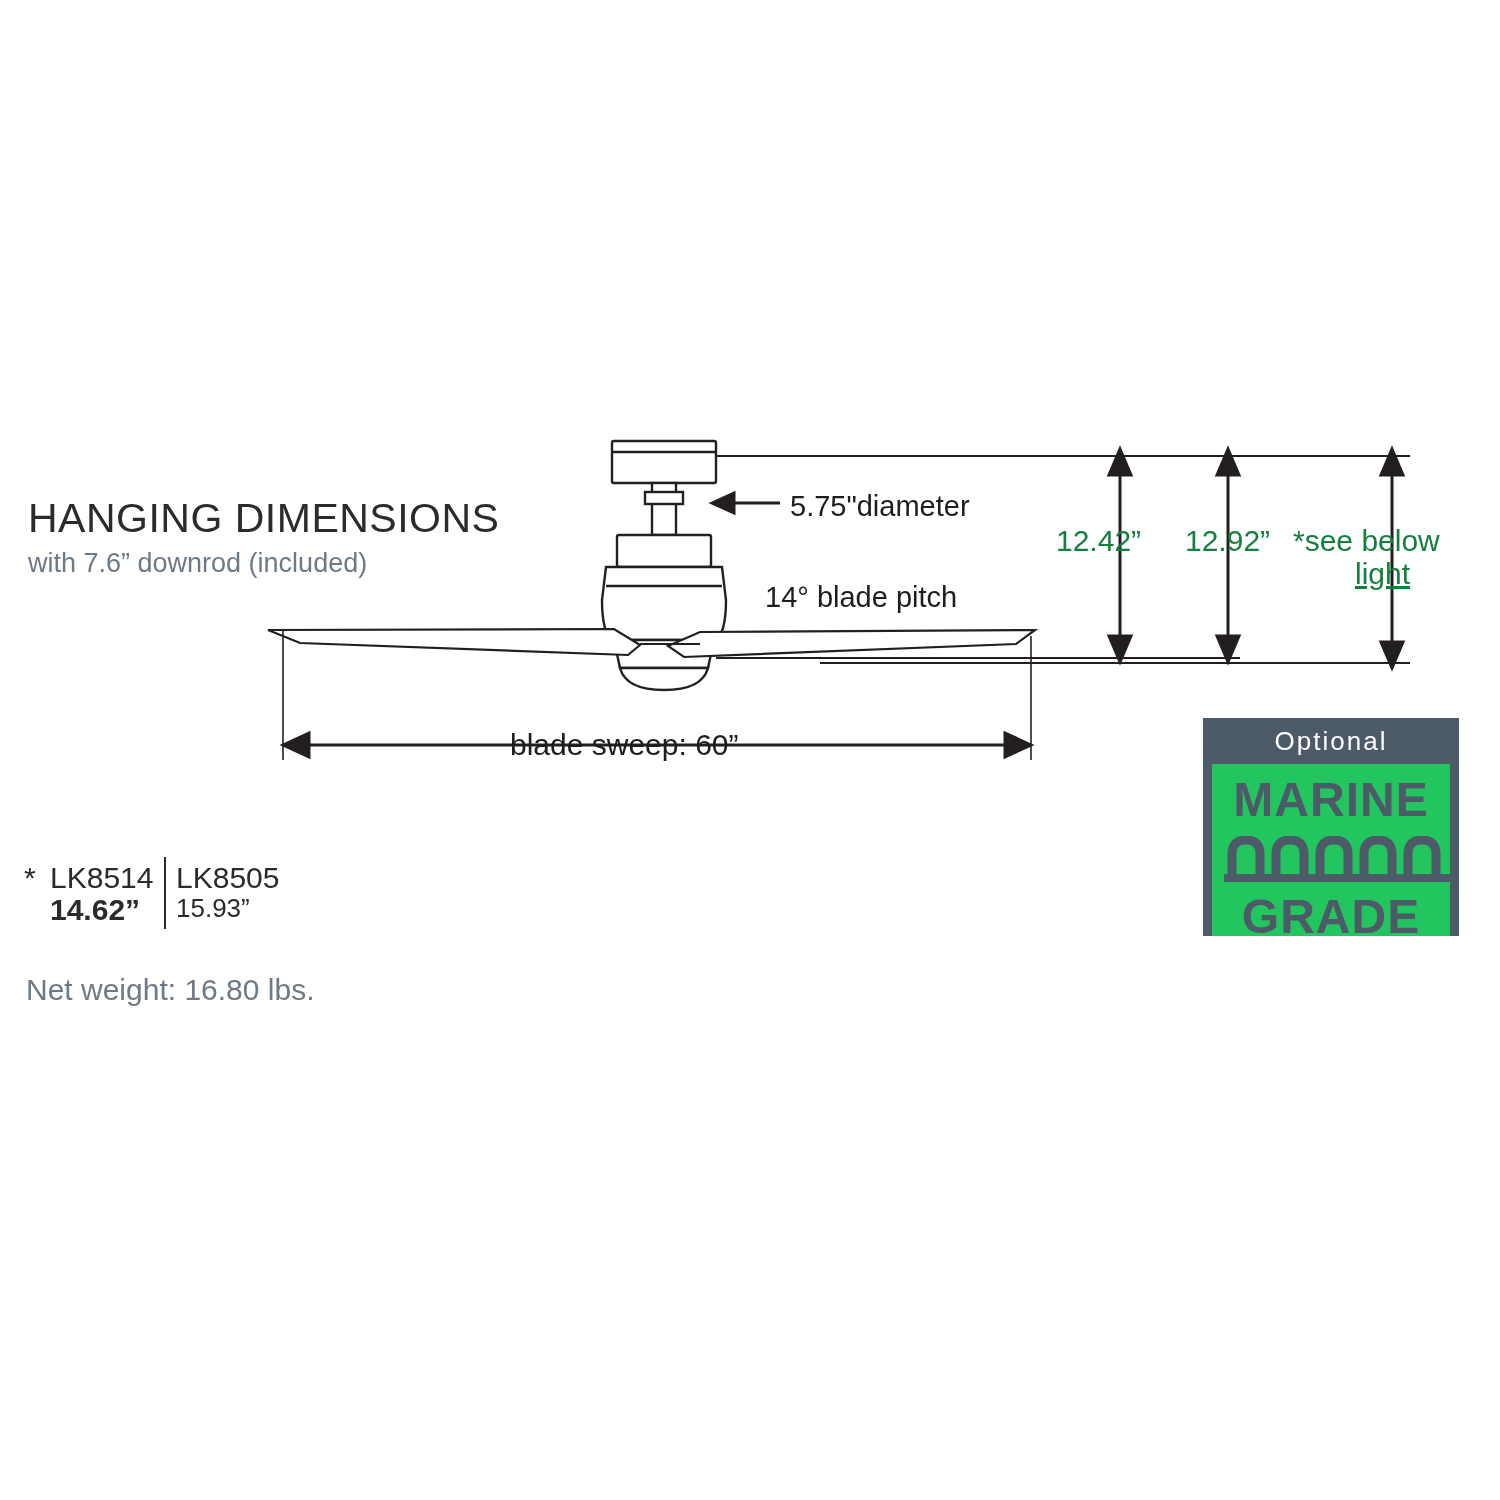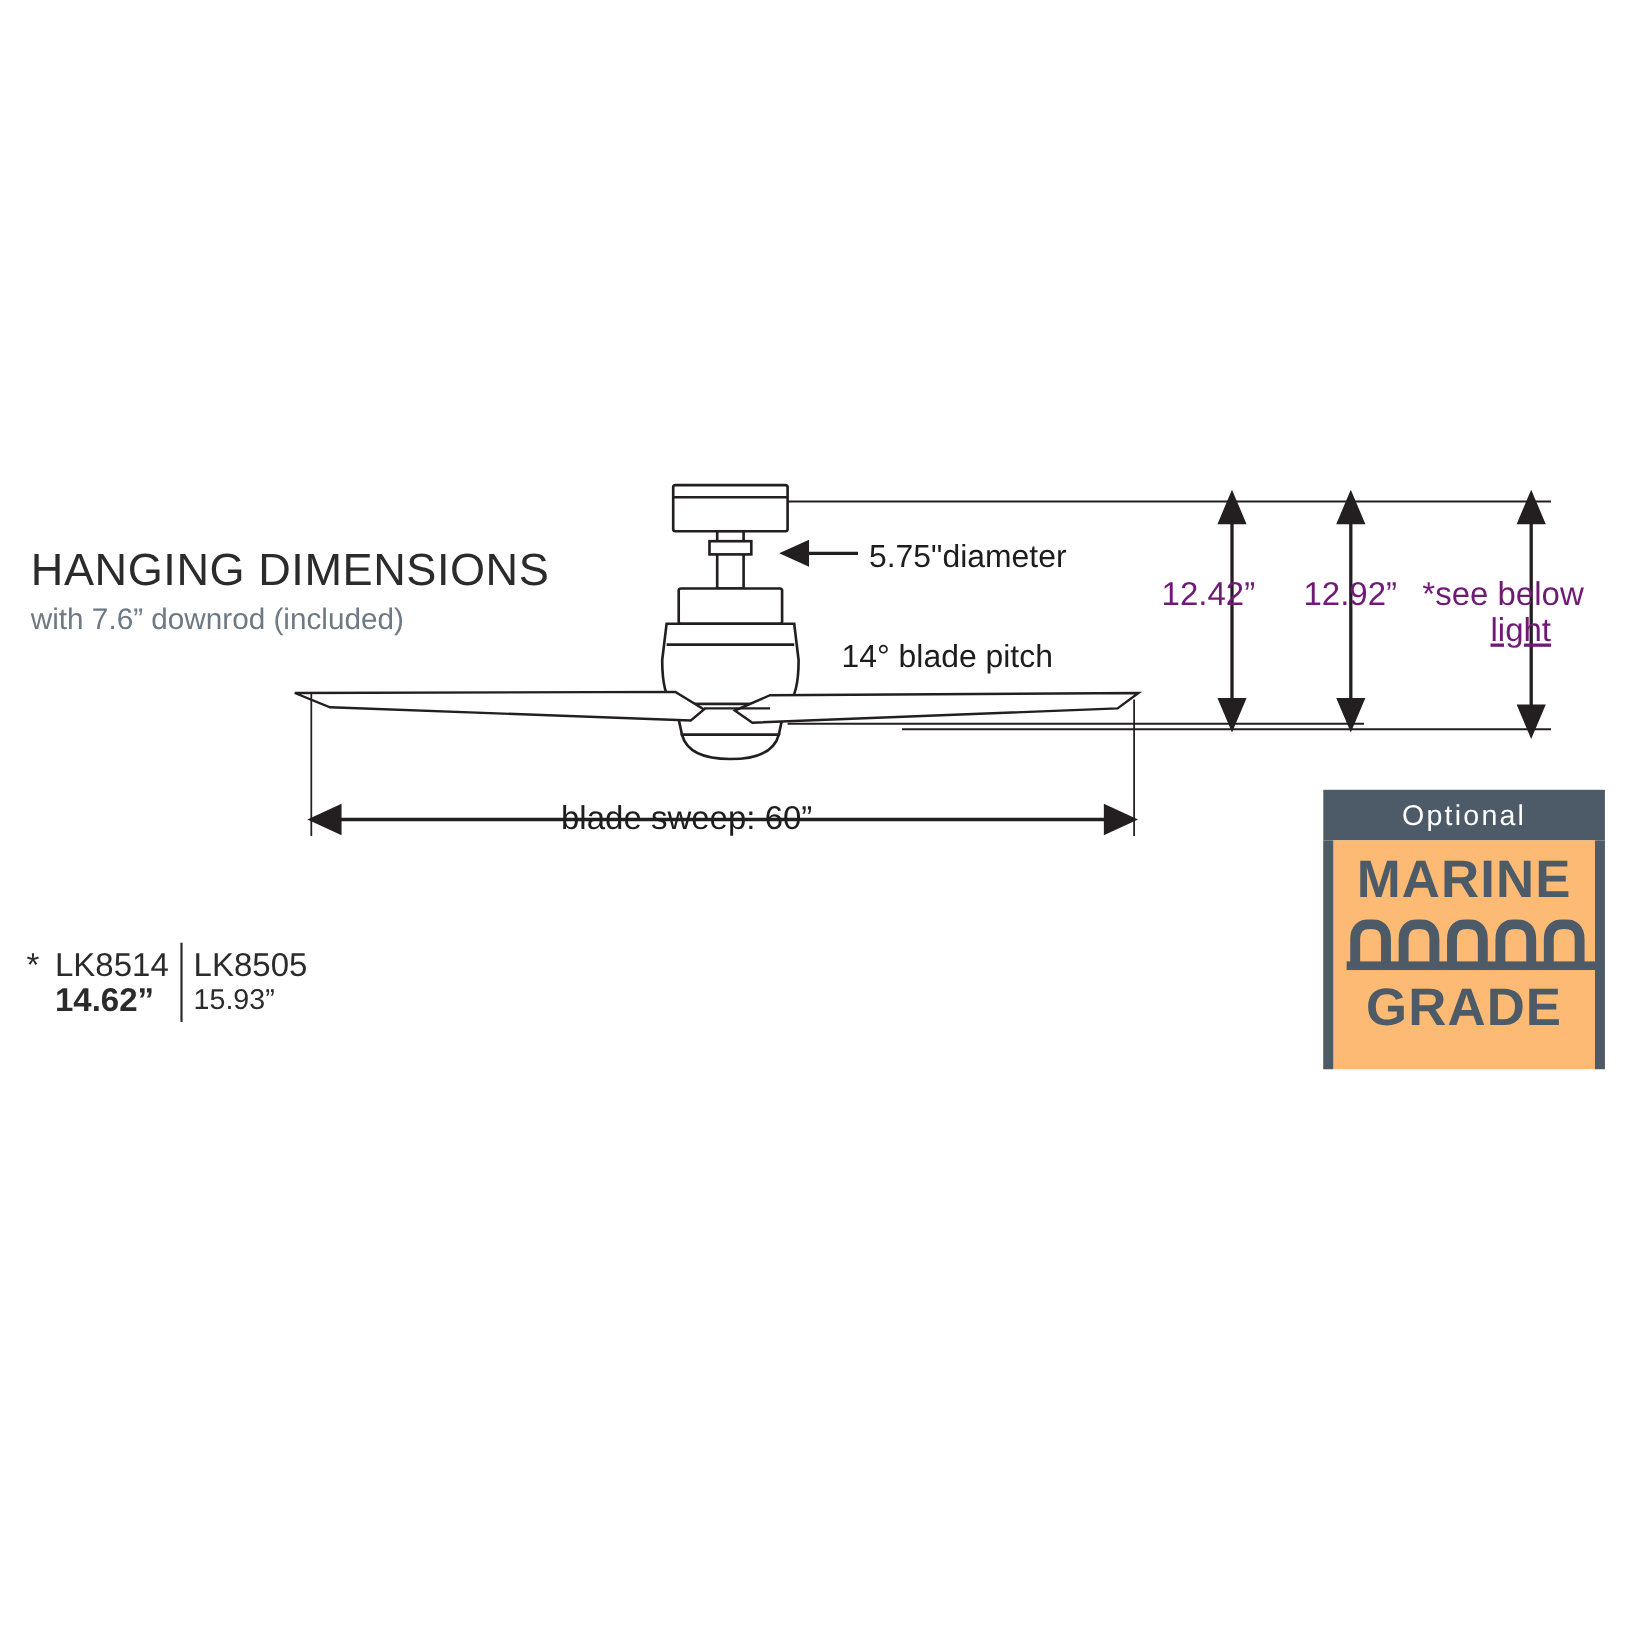--- a/index.html
+++ b/index.html
@@ -46,21 +46,21 @@
     font-size: 29px;
     color: #1d1d1d;
     white-space: nowrap;
   }
   #label-diameter { left: 790px; top: 490px; }
   #label-pitch    { left: 765px; top: 581px; }
   #label-sweep    { left: 510px; top: 728px; font-size: 30px; }
 
   .vdim {
     font-size: 30px;
-    color: #701a75;
+    color: #15803d;
     white-space: nowrap;
   }
   #label-h1 { left: 1056px; top: 524px; }
   #label-h2 { left: 1185px; top: 524px; }
   #label-h3 { left: 1293px; top: 524px; }
   #label-h3b { left: 1355px; top: 557px; text-decoration: underline; }
 
   
   #foot-star { left: 24px; top: 861px; font-size: 30px; color: #2b2b2b; }
   #foot-sku1 { left: 50px; top: 861px; font-size: 30px; color: #2b2b2b; }
@@ -89,24 +89,24 @@
     letter-spacing: 2px;
     line-height: 46px;
     height: 46px;
     width: 100%;
     box-sizing: border-box;
   }
   #badge .mid {
     border: 9px solid #4d5a67;
     border-top: none;
     border-bottom: none;
-    height: 208px;
+    height: 172px;
     box-sizing: border-box;
     position: relative;
-    background: #fdba74;
+    background: #22c55e;
   }
   #badge .word {
     position: absolute;
     left: 0; right: 0;
     text-align: center;
     color: #4d5a67;
     font-weight: bold;
     font-size: 48px;
     letter-spacing: 1px;
   }
@@ -197,20 +197,21 @@
   <div class="abs vdim" id="label-h3">*see below</div>
   <div class="abs vdim" id="label-h3b">light</div>
 
   <div class="abs" id="foot-star">*</div>
   <div class="abs" id="foot-sku1">LK8514</div>
   <div class="abs" id="foot-sku2">LK8505</div>
   <div class="abs" id="foot-val1">14.62”</div>
   <div class="abs" id="foot-val2">15.93”</div>
   <div class="abs" id="foot-divider"></div>
 
+  <div class="abs" id="net-weight">Net weight: 16.80 lbs.</div>
 
   <div class="abs" id="badge">
     <div class="bar">Optional</div>
     <div class="mid">
       <div class="word top">MARINE</div>
       <svg class="waves" viewBox="0 0 232 46" preserveAspectRatio="none">
         <g fill="none" stroke="#4d5a67" stroke-width="9" stroke-linecap="butt">
           <path d="M8 44 L8 18 Q8 4 22 4 Q36 4 36 18 L36 44"></path>
           <path d="M52 44 L52 18 Q52 4 66 4 Q80 4 80 18 L80 44"></path>
           <path d="M96 44 L96 18 Q96 4 110 4 Q124 4 124 18 L124 44"></path>

